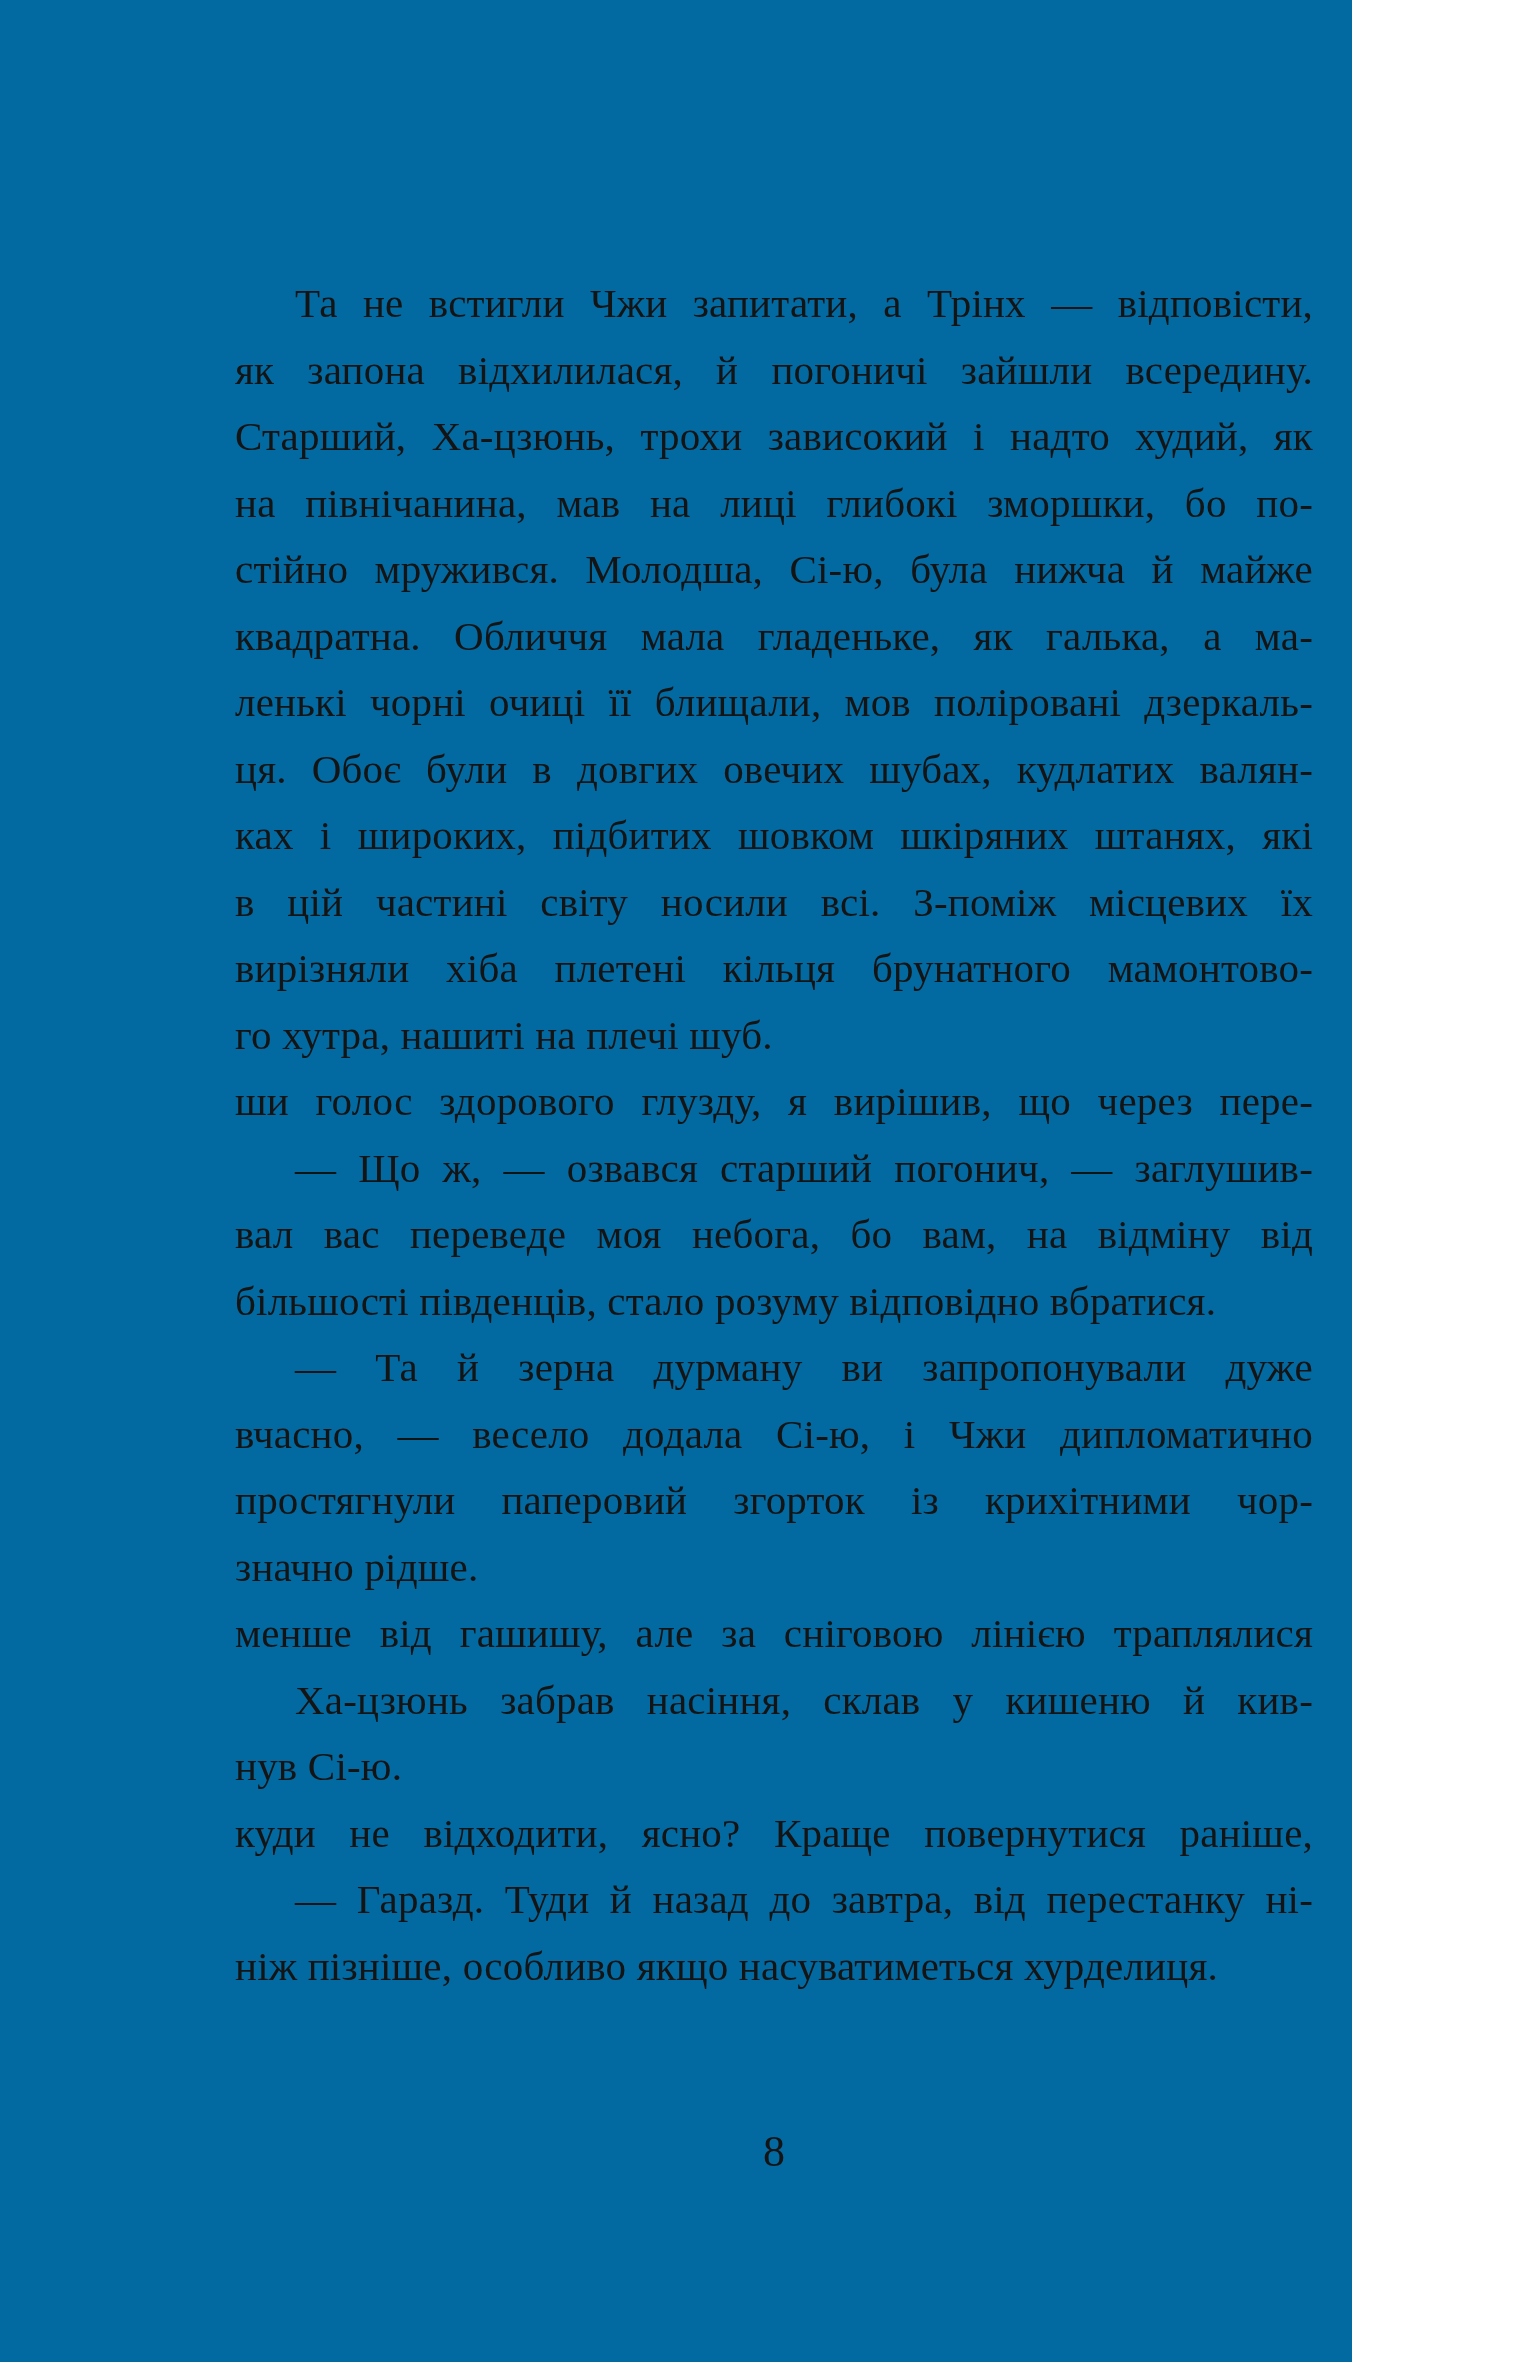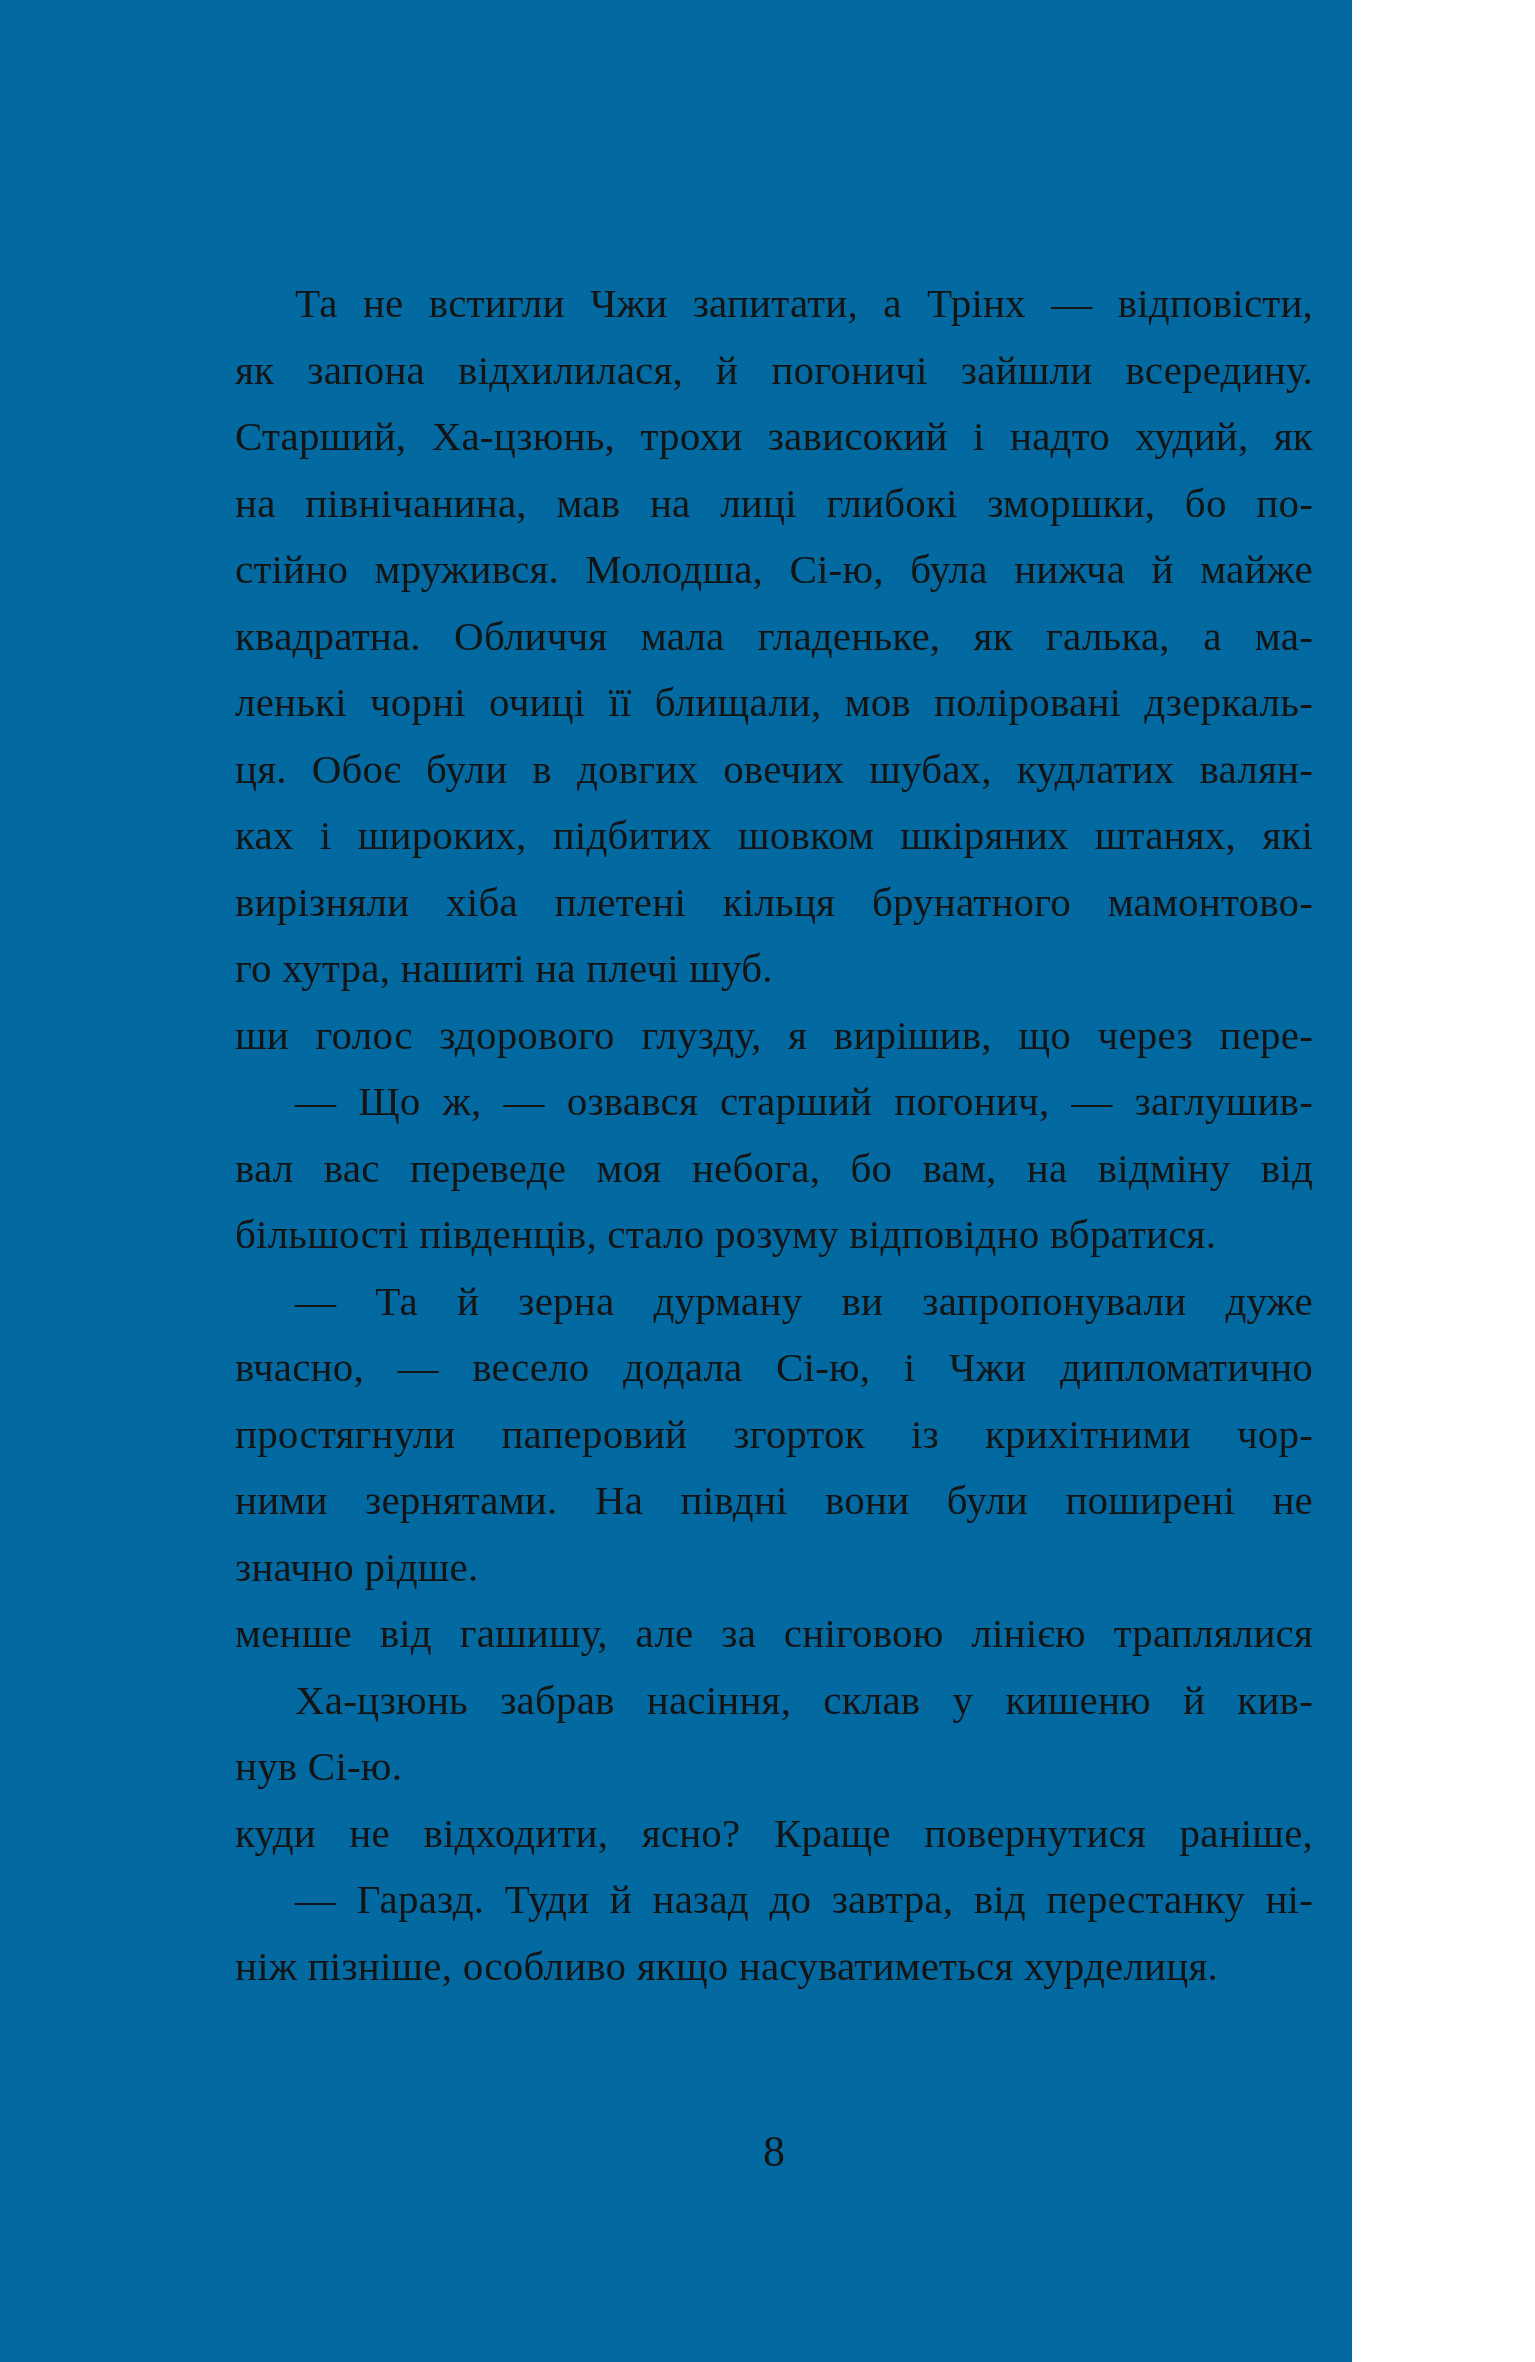--- a/index.html
+++ b/index.html
@@ -61,30 +61,30 @@
   <div class="text-block" id="text-block">
       <div class="line just indent">Та не встигли Чжи запитати, а Трінх — відповісти,</div>
       <div class="line just">як запона відхилилася, й погоничі зайшли всередину.</div>
       <div class="line just">Старший, Ха-цзюнь, трохи зависокий і надто худий, як</div>
       <div class="line just">на північанина, мав на лиці глибокі зморшки, бо по-</div>
       <div class="line just">стійно мружився. Молодша, Сі-ю, була нижча й майже</div>
       <div class="line just">квадратна. Обличчя мала гладеньке, як галька, а ма-</div>
       <div class="line just">ленькі чорні очиці її блищали, мов поліровані дзеркаль-</div>
       <div class="line just">ця. Обоє були в довгих овечих шубах, кудлатих валян-</div>
       <div class="line just">ках і широких, підбитих шовком шкіряних штанях, які</div>
+      <div class="line just">в цій частині світу носили всі. З-поміж місцевих їх</div>
       <div class="line just">вирізняли хіба плетені кільця брунатного мамонтово-</div>
       <div class="line last">го хутра, нашиті на плечі шуб.</div>
       <div class="line just">ши голос здорового глузду, я вирішив, що через пере-</div>
       <div class="line just indent">— Що ж, — озвався старший погонич, — заглушив-</div>
       <div class="line just">вал вас переведе моя небога, бо вам, на відміну від</div>
       <div class="line last">більшості південців, стало розуму відповідно вбратися.</div>
       <div class="line just indent">— Та й зерна дурману ви запропонували дуже</div>
       <div class="line just">вчасно, — весело додала Сі-ю, і Чжи дипломатично</div>
       <div class="line just">простягнули паперовий згорток із крихітними чор-</div>
-      <div class="line just">ними зернятами. На півдні вони були поширені не</div>
       <div class="line last">значно рідше.</div>
       <div class="line just">менше від гашишу, але за сніговою лінією траплялися</div>
       <div class="line just indent">Ха-цзюнь забрав насіння, склав у кишеню й кив-</div>
       <div class="line last">нув Сі-ю.</div>
       <div class="line just">куди не відходити, ясно? Краще повернутися раніше,</div>
       <div class="line just indent">— Гаразд. Туди й назад до завтра, від перестанку ні-</div>
       <div class="line last">ніж пізніше, особливо якщо насуватиметься хурделиця.</div>
     </div>
   <div class="page-number">8</div>
 </div>

